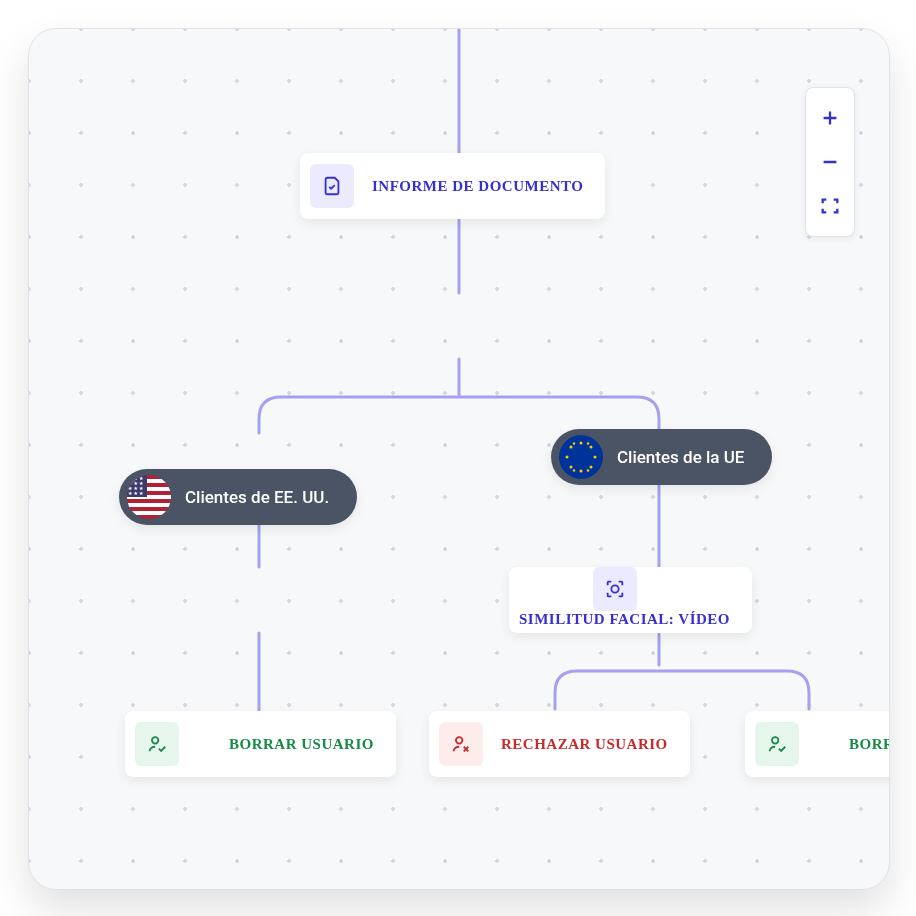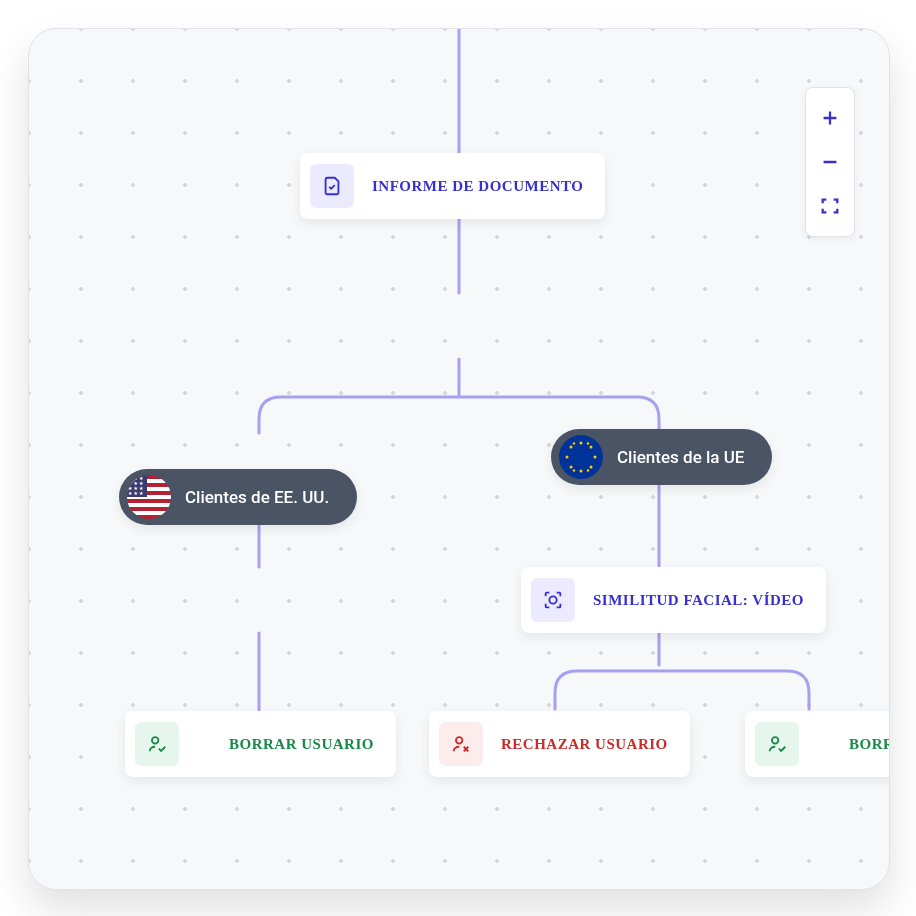--- a/index.html
+++ b/index.html
@@ -196,21 +196,21 @@
             <circle cx="15" cy="8.5" r="1.2"></circle>
           <circle cx="29" cy="35.5" r="1.2"></circle>
             <circle cx="15" cy="35.5" r="1.2"></circle>
         </g>
       </svg>
     </div>
     <span class="pill-label">Clientes de la UE</span>
   </div>
 
 
-  <div class="node" style="left:492px; top:538px;">
+  <div class="node" style="left:480px; top:538px;flex-direction:column;">
     <div class="icon-box icon-blue">
       <svg class="icon" viewBox="0 0 24 24" fill="none" stroke="currentColor" stroke-width="2">
         <path d="M4 8V5a1 1 0 0 1 1-1h3M20 8V5a1 1 0 0 0-1-1h-3M4 16v3a1 1 0 0 0 1 1h3M20 16v3a1 1 0 0 1-1 1h-3"></path>
         <circle cx="12" cy="12" r="4"></circle>
       </svg>
     </div>
     <span class="node-label lbl-blue">SIMILITUD FACIAL: VÍDEO</span>
   </div>
 
   <div class="node" style="left:96px; top:682px;">

